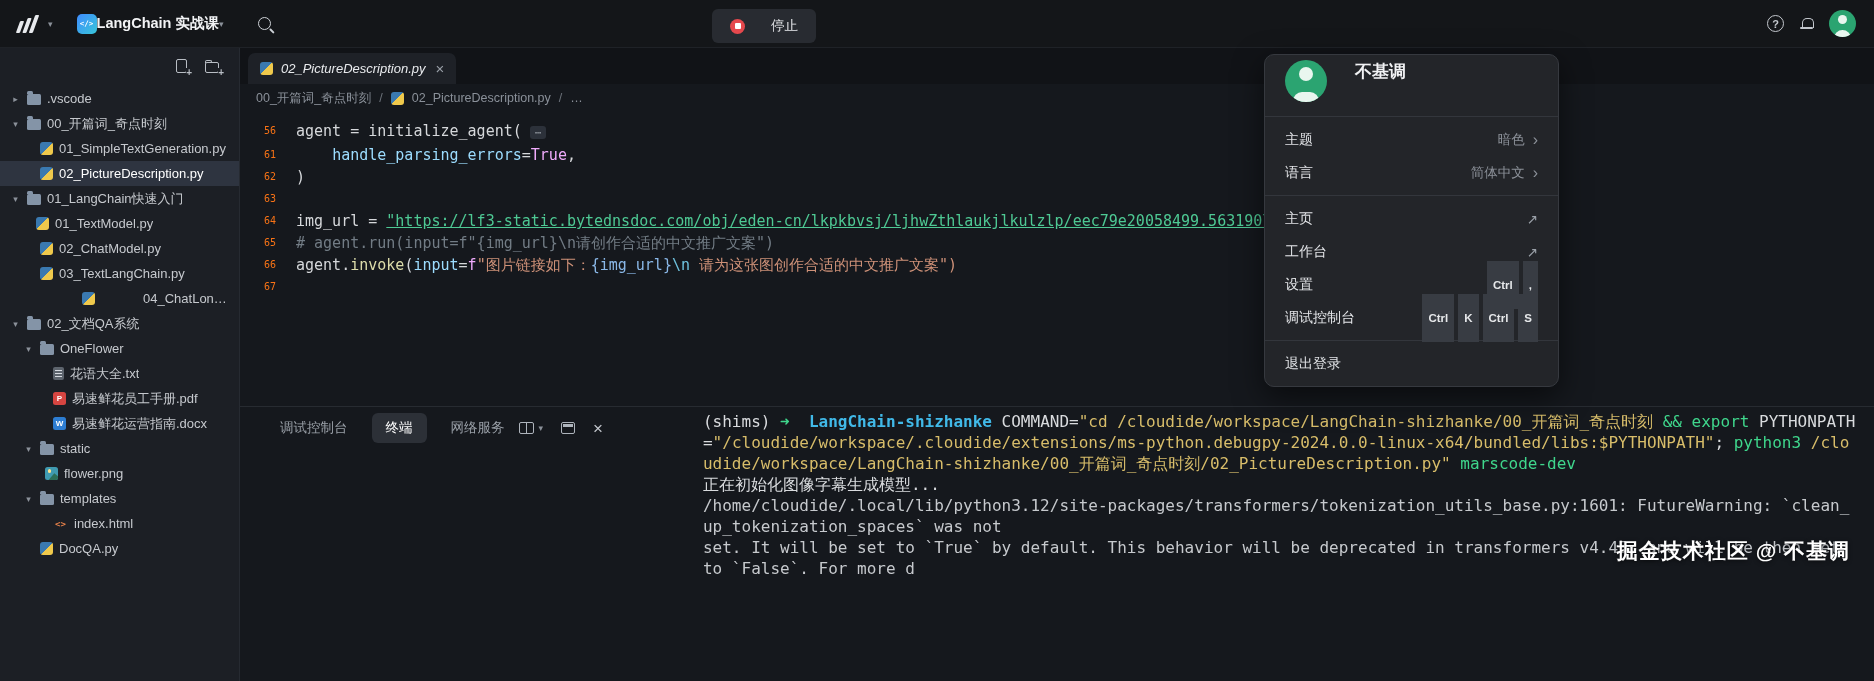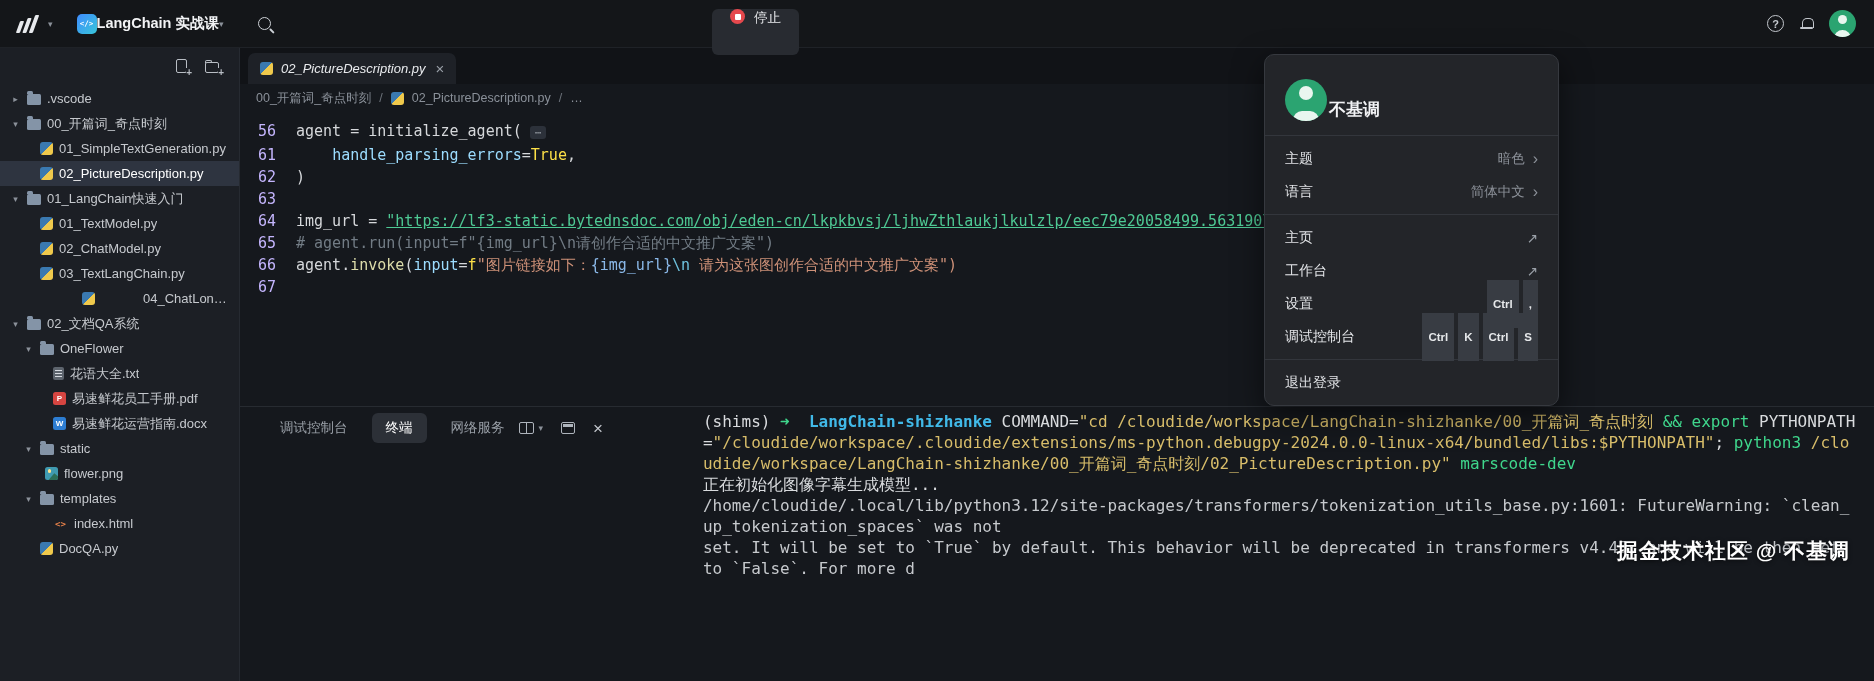--- a/index.html
+++ b/index.html
@@ -12,21 +12,21 @@
 .logo{display:flex;gap:3px;align-items:flex-end;height:18px;margin-right:2px;cursor:pointer}
 .logo i{display:block;width:4px;background:#e8eaed;transform:skewX(-20deg);border-radius:1px}
 .logo i:nth-child(1){height:12px}.logo i:nth-child(2){height:15px}.logo i:nth-child(3){height:18px}
 .caret{color:#8b919a;font-size:9px}
 .proj{display:flex;align-items:center;margin-left:14px;cursor:pointer}
 .proj-icon{width:20px;height:20px;border-radius:5px;background:linear-gradient(135deg,#3f8cff,#38c6d9);display:flex;align-items:center;justify-content:center}
 .proj-icon::after{content:"</>";color:#fff;font-size:7.5px;font-weight:bold;font-family:"DejaVu Sans Mono",monospace}
 .proj-name{color:#f2f3f5;font-size:14.5px;font-weight:bold}
 .ic-search{width:13px;height:13px;border:1.7px solid #cdd1d6;border-radius:50%;position:relative;margin-left:24px;cursor:pointer}
 .ic-search::after{content:"";position:absolute;width:6px;height:1.7px;background:#cdd1d6;transform:rotate(45deg);right:-5px;bottom:-3px;border-radius:1px}
-.stop-btn{position:absolute;left:712px;top:9px;height:46px;display:flex;gap:9px;background:#282b31;border:none;border-radius:6px;padding:0 18px;color:#e8eaed;font-size:13.5px;font-family:inherit;cursor:pointer}
+.stop-btn{position:absolute;left:712px;top:9px;height:34px;display:flex;align-items:center;gap:26px;background:#282b31;border:none;border-radius:6px;padding:0 18px;color:#e8eaed;font-size:13.5px;font-family:inherit;cursor:pointer}
 .ic-stop{width:15px;height:15px;border-radius:50%;background:#e5484d;position:relative;flex:none}
 .ic-stop::after{content:"";position:absolute;inset:4.5px;background:#fff;border-radius:1px}
 .tb-right{margin-left:auto;display:flex;align-items:center;gap:16px}
 .ic-help{width:17px;height:17px;border:1.5px solid #c3c7cd;border-radius:50%;color:#c3c7cd;font-size:11px;font-weight:bold;display:flex;align-items:center;justify-content:center;cursor:pointer}
 .ic-bell{width:13px;height:13px;position:relative;cursor:pointer;margin-top:1px}
 .ic-bell::before{content:"";position:absolute;left:1.5px;top:0;width:10px;height:9px;border:1.6px solid #c3c7cd;border-bottom:none;border-radius:5px 5px 0 0}
 .ic-bell::after{content:"";position:absolute;left:0;top:9.5px;width:13px;height:1.6px;background:#c3c7cd;border-radius:1px}
 .avatar{width:27px;height:27px;border-radius:50%;background:#2ba471;position:relative;overflow:hidden;cursor:pointer;flex:none}
 .avatar::before{content:"";position:absolute;width:9px;height:9px;border-radius:50%;background:#e9f6ef;top:5px;left:9px}
 .avatar::after{content:"";position:absolute;width:17px;height:11px;border-radius:9px 9px 0 0;background:#e9f6ef;bottom:-4px;left:5px}
@@ -69,25 +69,25 @@
 .editor{height:358px;display:flex;flex-direction:column;flex:none}
 .tabbar{height:36px;background:#111317;display:flex;align-items:stretch;padding-left:8px;flex:none}
 .tab{display:flex;align-items:center;gap:8px;background:#1e2127;padding:0 12px;border-radius:7px 7px 0 0;margin-top:5px;cursor:pointer}
 .tab-title{font-style:italic;font-size:13px;color:#e9ebee}
 .tab-close{color:#9aa0a8;font-size:15px;line-height:1;cursor:pointer;margin-left:2px}
 .breadcrumb{height:28px;display:flex;align-items:center;gap:8px;padding-left:16px;font-size:12.5px;color:#8a9099;flex:none}
 .bc-sep{color:#6d737b}
 .bc-item{cursor:pointer}
 .code{flex:1;font-family:"DejaVu Sans Mono",monospace;font-size:15px;line-height:22px;padding-top:8px;overflow:hidden}
 .code-line{display:flex;min-height:22px}
-.gutter{width:56px;padding-right:20px;text-align:right;color:#c4b5fd;flex:none;font-size:15px}
+.gutter{width:56px;padding-right:20px;text-align:right;color:#f97316;flex:none;font-size:10px}
 .lc{white-space:pre;flex:1;min-width:0;overflow:hidden}
 .tk-plain{color:#d6d8db}
 .tk-param{color:#9cdcfe}
-.tk-kw{color:#fde047}
+.tk-kw{color:#f0abfc}
 .tk-func{color:#dcdcaa}
 .tk-str{color:#ce9178}
 .tk-strlink{color:#4ec994;text-decoration:underline}
 .tk-comment{color:#727c85}
 .tk-var{color:#8ab8e8}
 .tk-esc{color:#6fc3df}
 .tk-fold{color:#9aa0a8;background:#2c313a;border-radius:3px;padding:0 5px;margin-left:8px;font-size:11px}
 
 
 .panel{flex:1;border-top:1px solid #272b31;display:flex;min-height:0}
@@ -106,21 +106,21 @@
 .term-line{white-space:pre-wrap;word-break:break-all;min-height:21px}
 .tc-def{color:#d9dbde}
 .tc-dim{color:#c6c9cd}
 .tc-green{color:#3fd68c}
 .tc-greenb{color:#3fd68c;font-weight:bold}
 .tc-cyanb{color:#41b9e8;font-weight:bold}
 .tc-yellow{color:#d8bd6a}
 
 
 .usermenu{position:absolute;left:1264px;top:54px;width:295px;background:#232529;border:1px solid #36393f;border-radius:10px;box-shadow:0 10px 30px rgba(0,0,0,.55);z-index:50;padding-bottom:6px}
-.um-head{display:flex;align-items:flex-end;gap:2px;padding:24px 20px 14px;border-bottom:1px solid #33363c}
+.um-head{display:flex;align-items:flex-start;gap:28px;padding:5px 20px 14px;border-bottom:1px solid #33363c}
 .um-name{color:#f2f3f5;font-size:17px;font-weight:bold}
 .um-items{padding-top:6px}
 .um-row{display:flex;align-items:center;height:33px;padding:0 20px;cursor:pointer}
 .um-label{flex:1;font-size:14px;color:#e2e4e7}
 .um-right{display:flex;align-items:center}
 .um-value{color:#8b9098;font-size:13.5px;margin-right:3px}
 .um-chev{color:#8b9098;font-size:16px;margin-left:5px}
 .kbd{background:#383c43;border-radius:0;padding:18px 6px;color:#e6e8ea;font-size:11.5px;font-weight:bold;margin-left:4px}
 .ext{color:#9aa0a8;font-size:13.5px}
 .um-div{height:1px;background:#33363c;margin:6px 0}
@@ -185,21 +185,21 @@
           <div class="tree-row selected" style="padding-left: 23px;">
             <span class="chev"></span>
             <span class="fi ic-python"></span>
             <span class="tree-label">02_PictureDescription.py</span>
           </div>
           <div class="tree-row" style="padding-left: 10px;">
             <span class="chev">▾</span>
             <span class="fi ic-folder"></span>
             <span class="tree-label">01_LangChain快速入门</span>
           </div>
-          <div class="tree-row" style="padding-left: 23px;">
+          <div class="tree-row" style="padding-left: 11px; margin-left: 8px;">
             <span class="chev"></span>
             <span class="fi ic-python"></span>
             <span class="tree-label">01_TextModel.py</span>
           </div>
           <div class="tree-row" style="padding-left: 23px;">
             <span class="chev"></span>
             <span class="fi ic-python"></span>
             <span class="tree-label">02_ChatModel.py</span>
           </div>
           <div class="tree-row" style="padding-left: 23px;">

